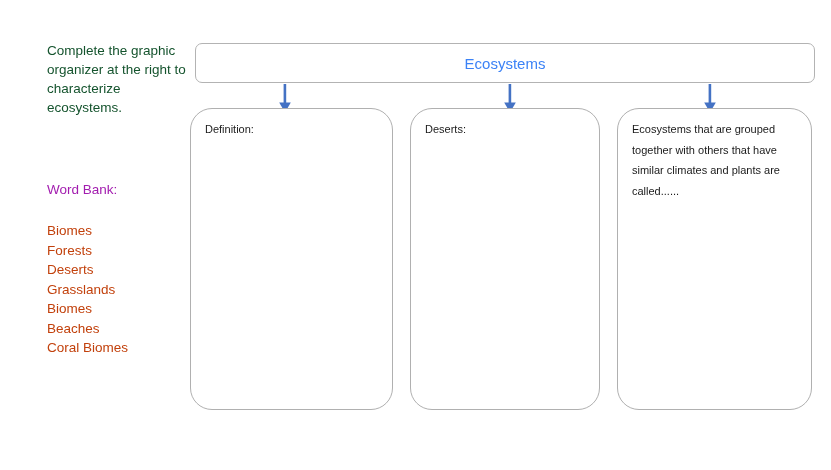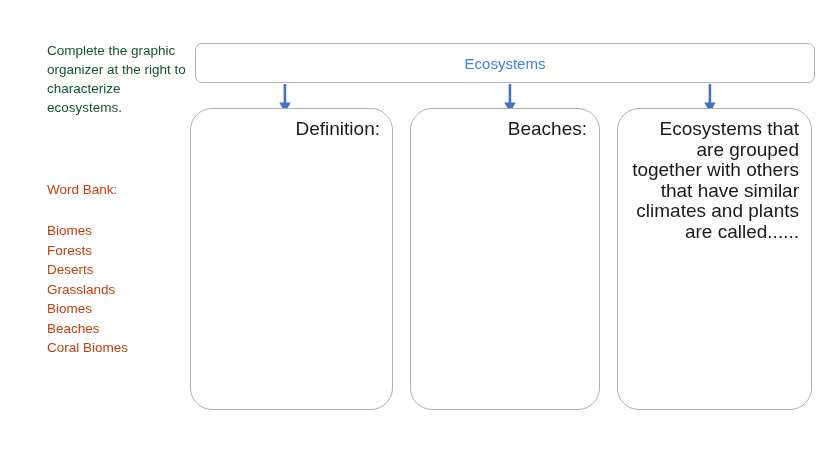--- a/index.html
+++ b/index.html
@@ -32,21 +32,21 @@
     line-height: 19px;
     color: #14532d;
     margin: 0;
   }
   .wordbank-title {
     position: absolute;
     left: 47px;
     top: 180px;
     font-size: 13.5px;
     line-height: 20.5px;
-    color: #c2410c;
+    color: #a21caf;
   }
   .wordbank-list {
     position: absolute;
     left: 47px;
     top: 221px;
     width: 150px;
     margin: 0;
     padding: 0;
     list-style: none;
   }
@@ -93,25 +93,24 @@
     box-sizing: border-box;
     border: 1px solid #b0b0b0;
     border-radius: 22px;
     background: #ffffff;
   }
   .col-box .box-text {
     position: absolute;
     left: 14px;
     right: 12px;
     top: 10px;
-    font-size: 19px;
+    font-size: 11px;
     line-height: 20.5px;
     color: #1a1a1a;
     white-space: pre-wrap;
-    text-align: right;
   }
   #box-1 { left: 190px;  width: 203px; }
   #box-2 { left: 410px;  width: 190px; }
   #box-3 { left: 617px;  width: 195px; padding-left: 48px; }
 </style>
 </head>
 <body>
 
 <div id="page">
 
@@ -152,20 +151,20 @@
       <rect x="5.6" y="0" width="2.6" height="20" fill="#4472C4"></rect>
       <polygon points="1.2,18.5 12.8,18.5 7,28.5" fill="#4472C4"></polygon>
     </svg>
   </div>
 
   <div class="col-box" id="box-1">
     <div class="box-text">Definition:</div>
   </div>
 
   <div class="col-box" id="box-2">
-    <div class="box-text">Beaches:</div>
+    <div class="box-text">Deserts:</div>
   </div>
 
   <div class="col-box" id="box-3">
     <div class="box-text">Ecosystems that are grouped together with others that have similar climates and plants are called......</div>
   </div>
 
 </div>
 
 </body></html>

